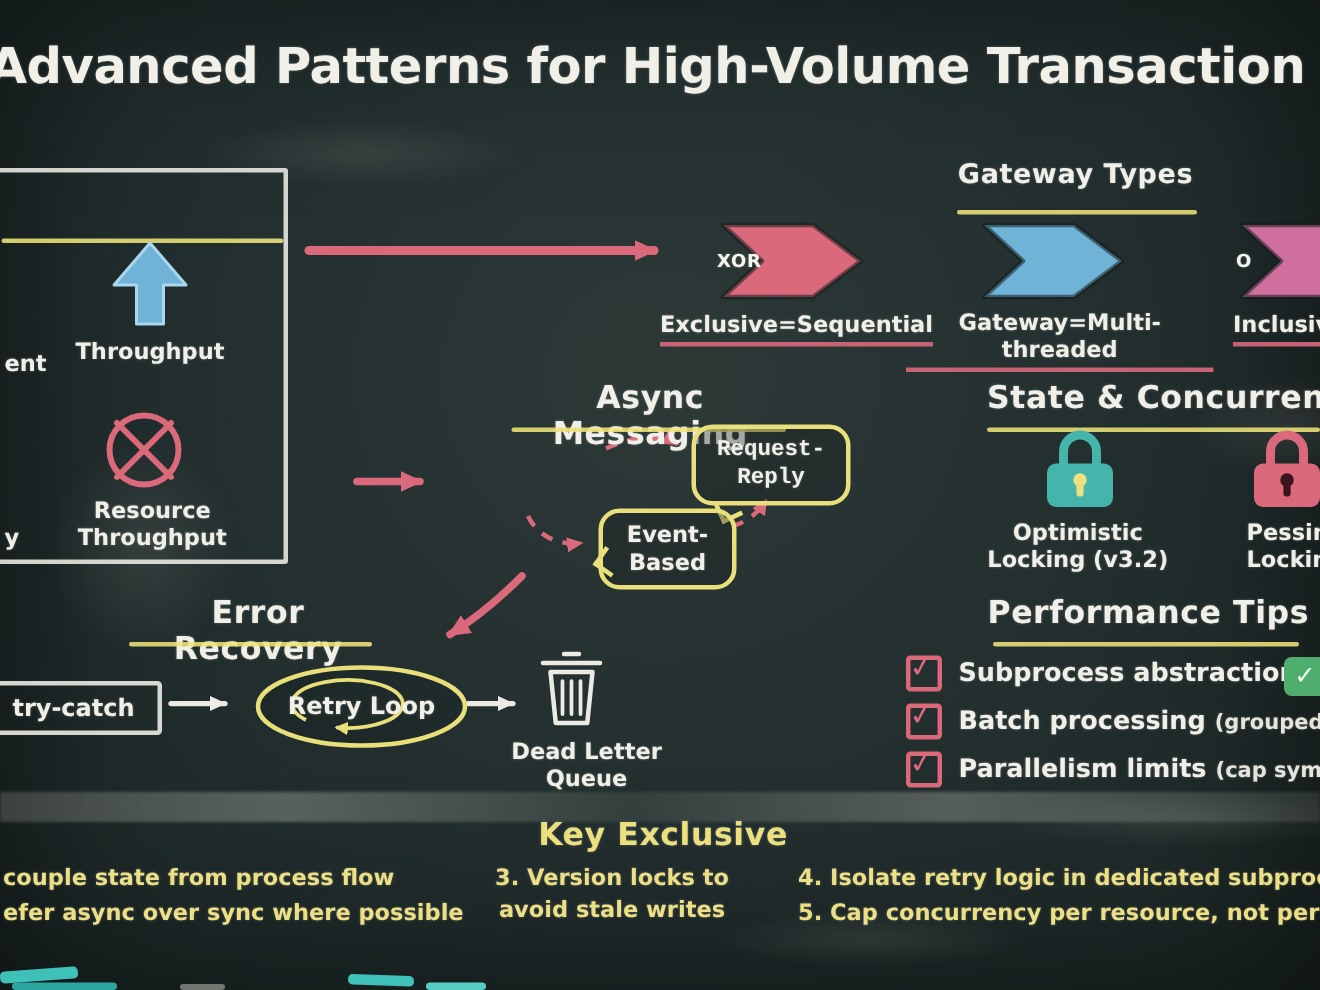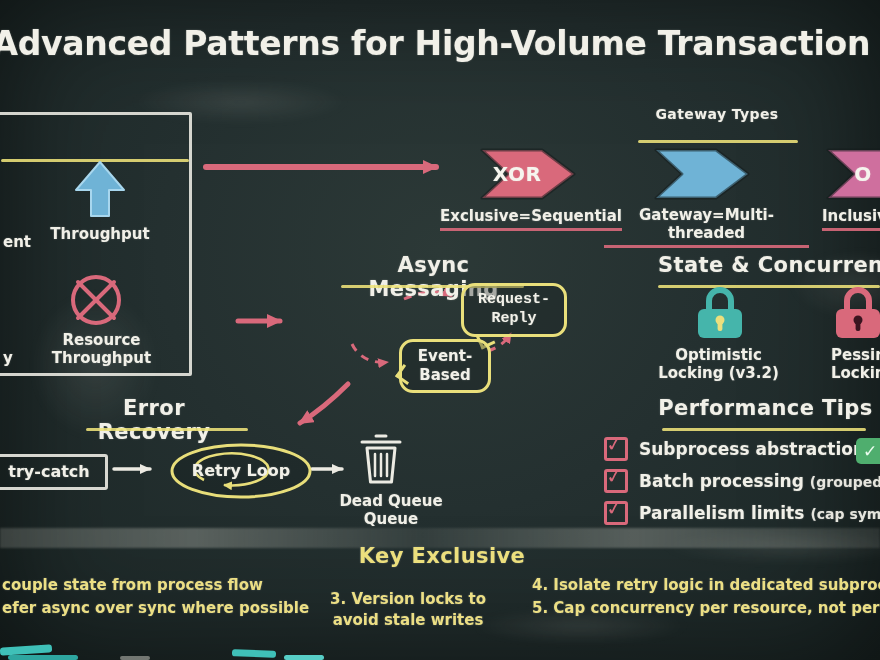--- a/index.html
+++ b/index.html
@@ -23,22 +23,22 @@
   .panel{left:-60px;top:112px;width:246px;height:258px;border:3px solid rgba(238,237,229,.88);border-radius:2px;}
   .small{font-size:15px;line-height:1.2;}
   .bubble{position:absolute;border:3px solid #e9df7b;border-radius:14px;background:rgba(26,34,33,.35);
     font-size:15px;line-height:1.25;text-align:center;padding:5px 7px;color:#f2f1e9;}
   .bubble::after{content:"";position:absolute;width:12px;height:12px;
     border-left:3px solid #e9df7b;border-bottom:3px solid #e9df7b;background:transparent;}
   .bubble.b1::after{right:16px;bottom:-13px;transform:rotate(-55deg);}
   .bubble.b2::after{left:14px;bottom:-13px;transform:rotate(-25deg);}
   .bubble.b3::after{left:-4px;bottom:8px;transform:rotate(35deg);}
   .gw{position:absolute;width:100px;height:56px;}
-  .gw-label{position:absolute;left:0;top:0;width:78px;height:56px;line-height:56px;text-align:center;
-    font-size:20px;color:#f6f5ee;letter-spacing:.5px;}
+  .gw-label{position:absolute;left:0;top:0;width:78px;height:56px;line-height:56px;
+    font-size:12px;color:#f6f5ee;letter-spacing:.5px;}
   .cap{font-size:15px;}
   .trybox{border:3px solid rgba(236,235,227,.9);border-radius:3px;height:30px;line-height:30px;
     text-align:center;font-size:16px;}
   .retrywrap{width:150px;height:62px;}
   .retry-label{position:absolute;left:0;top:0;width:150px;height:62px;line-height:62px;text-align:center;font-size:16px;}
   .tiprow{display:flex;align-items:center;gap:11px;margin-bottom:8px;}
   .tiptext{font-size:17px;white-space:nowrap;}
   .suf{font-size:14px;margin-left:6px;opacity:.95;}
   .chk{position:relative;width:18px;height:18px;border:3px solid #d9697b;border-radius:3px;flex:none;}
   .chk .mk{position:absolute;left:-1px;top:-8px;font-size:20px;color:#d9697b;transform:rotate(-8deg);}
@@ -103,21 +103,21 @@
     <path d="M206,167 L436,167" stroke="#d9697b" stroke-width="6" fill="none" stroke-linecap="round" marker-end="url(#mrL)"></path>
     <path d="M238,321 L280,321" stroke="#d9697b" stroke-width="5" fill="none" stroke-linecap="round" marker-end="url(#mrL)"></path>
     <path d="M348,384 C332,400 316,413 300,423" stroke="#d9697b" stroke-width="5" fill="none" stroke-linecap="round" marker-end="url(#mrL)"></path>
     <path d="M404,299 C424,290 440,290 452,296" stroke="#d9697b" stroke-width="3" stroke-dasharray="8 7" fill="none" marker-end="url(#mrS)"></path>
     <path d="M352,344 C358,357 372,364 388,362" stroke="#d9697b" stroke-width="3" stroke-dasharray="8 7" fill="none" marker-end="url(#mrS)"></path>
     <path d="M488,351 C500,347 506,341 511,333" stroke="#d9697b" stroke-width="3" stroke-dasharray="8 7" fill="none" marker-end="url(#mrS)"></path>
     <path d="M114,469 L150,469" stroke="#eceae2" stroke-width="3.5" fill="none" stroke-linecap="round" marker-end="url(#mw)"></path>
     <path d="M312,469 L342,469" stroke="#eceae2" stroke-width="3.5" fill="none" stroke-linecap="round" marker-end="url(#mw)"></path>
   </svg>
 
-  <div class="abs chalk h ctr" style="left:622px;top:106px;width:190px;font-size:14px;">Gateway Types</div>
+  <div class="abs chalk h ctr" style="left:622px;top:106px;width:190px;font-size:18px;">Gateway Types</div>
   <div class="uline" style="left:638px;top:140px;width:160px;"></div>
 
   <div class="gw" style="left:478px;top:146px;">
     <svg width="100" height="56" viewBox="0 0 100 56">
       <polygon points="4,4 64,4 96,28 64,52 4,52 30,28" stroke="rgba(20,28,28,.55)" stroke-width="3" stroke-linejoin="round" fill="#d9697b"></polygon>
     </svg>
     <div class="gw-label chalk">XOR</div>
   </div>
   <div class="gw" style="left:652px;top:146px;">
     <svg width="100" height="56" viewBox="0 0 100 56">
@@ -165,21 +165,21 @@
     <path d="M17,30 V21 a11,11 0 0 1 22,0 V30" fill="none" stroke-width="6" stroke-linecap="round" stroke="#d9697b"></path>
     <rect x="6" y="29" width="44" height="29" rx="6" fill="#d9697b"></rect>
     <circle cx="28" cy="40" r="4.5" fill="#3a1520"></circle>
     <rect x="25.6" y="42" width="4.8" height="9" rx="2" fill="#3a1520"></rect>
   </svg>
   <div class="abs chalk small nowrap" style="left:831px;top:346px;">
     <div>Pessimi</div>
     <div>Locking (</div>
   </div>
 
-  <div class="abs chalk h ctr" style="left:64px;top:396px;width:180px;">Error Recovery</div>
+  <div class="abs chalk h ctr" style="left:82px;top:396px;width:180px;">Error Recovery</div>
   <div class="uline" style="left:86px;top:428px;width:162px;"></div>
 
   <div class="abs trybox chalk" style="left:-10px;top:454px;width:112px;">try-catch</div>
 
   <div class="abs retrywrap" style="left:166px;top:440px;">
     <svg width="150" height="62" viewBox="0 0 150 62">
       <ellipse cx="75" cy="31" rx="69" ry="26" fill="rgba(0,0,0,.12)" stroke="#e8de7a" stroke-width="3"></ellipse>
       <path d="M38,40 A37,16 0 1 1 58,45" fill="none" stroke="#e8de7a" stroke-width="2.5" marker-end="url(#my)"></path>
     </svg>
     <div class="retry-label chalk">Retry Loop</div>
@@ -187,21 +187,21 @@
 
   <svg class="abs" style="left:356px;top:430px;" width="50" height="58" viewBox="0 0 50 58">
     <path d="M20,6 h10" stroke="#ecebe3" stroke-width="3" stroke-linecap="round" fill="none"></path>
     <line x1="6" y1="12" x2="44" y2="12" stroke="#ecebe3" stroke-width="3" stroke-linecap="round"></line>
     <path d="M11,18 h28 l-3.5,34 h-21 Z" fill="none" stroke="#ecebe3" stroke-width="3" stroke-linejoin="round"></path>
     <line x1="19" y1="24" x2="19" y2="46" stroke="#ecebe3" stroke-width="2.5" stroke-linecap="round"></line>
     <line x1="25" y1="24" x2="25" y2="46" stroke="#ecebe3" stroke-width="2.5" stroke-linecap="round"></line>
     <line x1="31" y1="24" x2="31" y2="46" stroke="#ecebe3" stroke-width="2.5" stroke-linecap="round"></line>
   </svg>
   <div class="abs chalk small ctr" style="left:330px;top:492px;width:122px;">
-    <div>Dead Queue</div>
+    <div>Dead Letter</div>
     <div>Queue</div>
   </div>
 
   <div class="abs chalk h ctr" style="left:658px;top:396px;width:215px;">Performance Tips</div>
   <div class="uline" style="left:662px;top:428px;width:204px;"></div>
 
   <div class="abs" style="left:604px;top:437px;width:300px;">
     <div class="tiprow">
       <span class="chk">
           <span class="mk">✓</span>
@@ -220,21 +220,21 @@
         </span>
       <span class="tiptext chalk"><span>Parallelism limits</span><span class="suf">(cap symbol)</span></span>
     </div>
   </div>
   <div class="abs greenbox" style="left:856px;top:438px;">✓</div>
 
   <div class="abs chalk h ctr yellow" style="left:352px;top:544px;width:180px;">Key Exclusive</div>
 
   <div class="abs tk nowrap chalk" style="left:2px;top:598px;">efer async over sync where possible</div>
   <div class="abs tk nowrap chalk" style="left:2px;top:575px;">couple state from process flow</div>
-  <div class="abs tk ctr chalk" style="left:322px;top:575px;width:172px;margin-top:14px;">3. Version locks to avoid stale writes</div>
+  <div class="abs tk ctr chalk" style="left:322px;top:575px;width:172px;">3. Version locks to avoid stale writes</div>
   <div class="abs tk nowrap chalk" style="left:532px;top:575px;">4. Isolate retry logic in dedicated subproc</div>
   <div class="abs tk nowrap chalk" style="left:532px;top:598px;">5. Cap concurrency per resource, not per s</div>
 
   <div class="chalkbit" style="left:0;top:646px;width:52px;height:8px;background:#3fc0b8;transform:rotate(-4deg);"></div>
   <div class="chalkbit" style="left:8px;top:655px;width:70px;height:5px;background:#2ea6a0;"></div>
   <div class="chalkbit" style="left:232px;top:650px;width:44px;height:7px;background:#3fc0b8;transform:rotate(2deg);"></div>
   <div class="chalkbit" style="left:284px;top:655px;width:40px;height:5px;background:#57cdc6;"></div>
   <div class="chalkbit" style="left:120px;top:656px;width:30px;height:4px;background:rgba(207,207,200,.5);"></div>
 
 </div>

